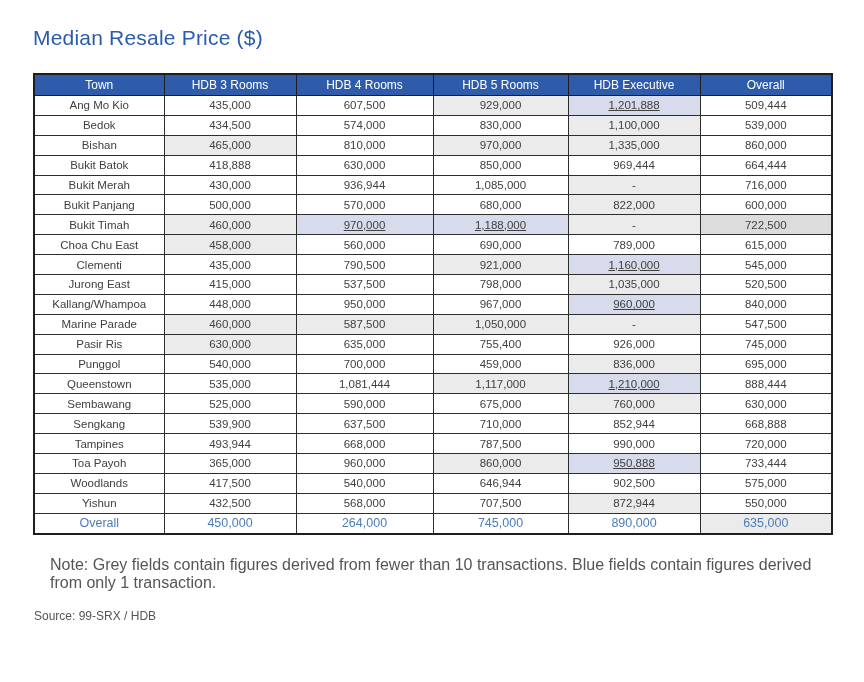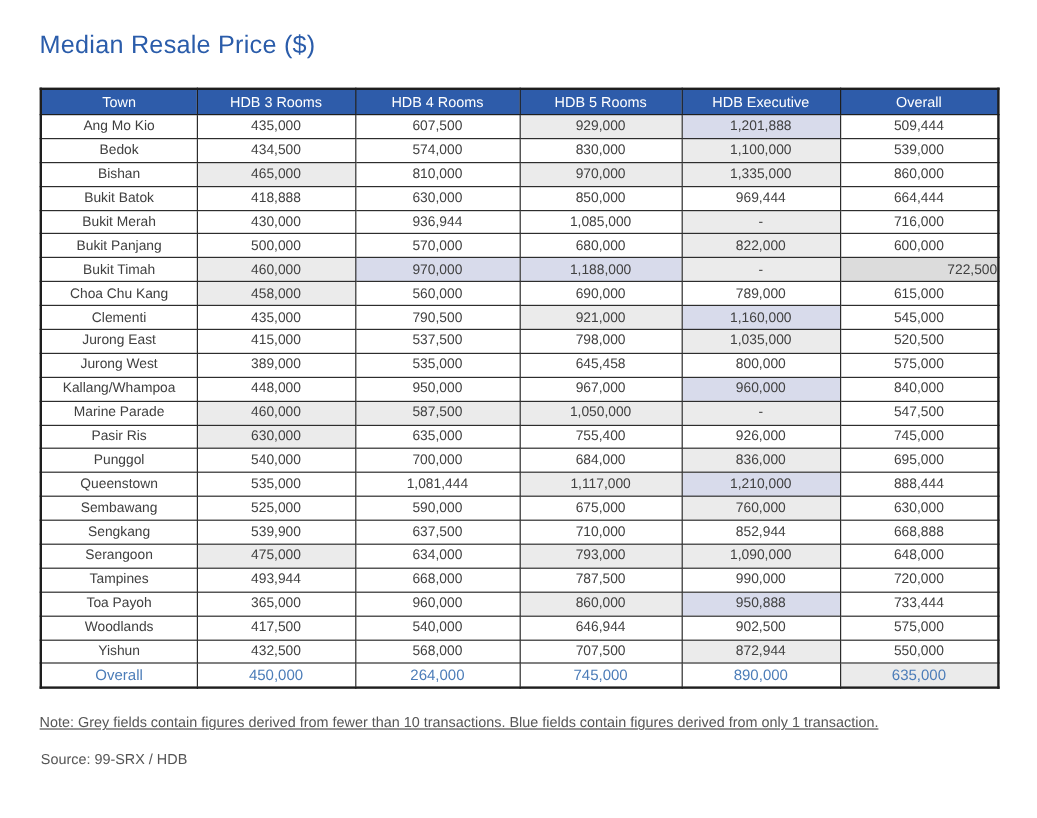--- a/index.html
+++ b/index.html
@@ -46,31 +46,30 @@
     color: #404040;
     text-align: center;
     height: 18.9px;
     padding: 0;
     border: 1px solid #2d2d2d;
     background: #ffffff;
     overflow: hidden;
     white-space: nowrap;
   }
   table.price-table td.grey     { background: var(--grey-field, #ebebeb); }
-  table.price-table td.blue     { background: var(--blue-field, #d8dbeb); }
-  table.price-table td.darkgrey { background: var(--darkgrey-field, #dcdcdc); text-align: right; }
+  table.price-table td.blue     { background: var(--blue-field, #d8dbeb); text-decoration: underline; }
+  table.price-table td.darkgrey { background: var(--darkgrey-field, #dcdcdc); }
   tr.overall-row td {
     color: var(--overall-blue, #4b7cb8);
     font-size: 12.5px;
   }
   .note {
-    font-size: 12px;
+    font-size: 16px;
     color: #555555;
-    margin: 21px 0 0 0;
-    text-decoration: underline;
+    margin: 21px 0 0 17px;
   }
   .source {
     font-size: 12px;
     color: #555555;
     margin: 17px 0 0 1px;
   }
 </style>
 </head>
 <body>
 
@@ -147,21 +146,21 @@
         </tr>
         <tr>
           <td>Bukit Timah</td>
           <td class="grey">460,000</td>
           <td class="blue">970,000</td>
           <td class="blue">1,188,000</td>
           <td class="grey">-</td>
           <td class="darkgrey">722,500</td>
         </tr>
         <tr>
-          <td>Choa Chu Kang</td>
+          <td>Choa Chu East</td>
           <td class="grey">458,000</td>
           <td>560,000</td>
           <td>690,000</td>
           <td>789,000</td>
           <td>615,000</td>
         </tr>
         <tr>
           <td>Clementi</td>
           <td>435,000</td>
           <td>790,500</td>
@@ -171,28 +170,20 @@
         </tr>
         <tr>
           <td>Jurong East</td>
           <td>415,000</td>
           <td>537,500</td>
           <td>798,000</td>
           <td class="grey">1,035,000</td>
           <td>520,500</td>
         </tr>
         <tr>
-          <td>Jurong West</td>
-          <td>389,000</td>
-          <td>535,000</td>
-          <td>645,458</td>
-          <td>800,000</td>
-          <td>575,000</td>
-        </tr>
-        <tr>
           <td>Kallang/Whampoa</td>
           <td>448,000</td>
           <td>950,000</td>
           <td>967,000</td>
           <td class="blue">960,000</td>
           <td>840,000</td>
         </tr>
         <tr>
           <td>Marine Parade</td>
           <td class="grey">460,000</td>
@@ -206,21 +197,21 @@
           <td class="grey">630,000</td>
           <td>635,000</td>
           <td>755,400</td>
           <td>926,000</td>
           <td>745,000</td>
         </tr>
         <tr>
           <td>Punggol</td>
           <td>540,000</td>
           <td>700,000</td>
-          <td>684,000</td>
+          <td>459,000</td>
           <td class="grey">836,000</td>
           <td>695,000</td>
         </tr>
         <tr>
           <td>Queenstown</td>
           <td>535,000</td>
           <td>1,081,444</td>
           <td class="grey">1,117,000</td>
           <td class="blue">1,210,000</td>
           <td>888,444</td>
@@ -233,28 +224,20 @@
           <td class="grey">760,000</td>
           <td>630,000</td>
         </tr>
         <tr>
           <td>Sengkang</td>
           <td>539,900</td>
           <td>637,500</td>
           <td>710,000</td>
           <td>852,944</td>
           <td>668,888</td>
-        </tr>
-        <tr>
-          <td>Serangoon</td>
-          <td class="grey">475,000</td>
-          <td>634,000</td>
-          <td class="grey">793,000</td>
-          <td class="grey">1,090,000</td>
-          <td>648,000</td>
         </tr>
         <tr>
           <td>Tampines</td>
           <td>493,944</td>
           <td>668,000</td>
           <td>787,500</td>
           <td>990,000</td>
           <td>720,000</td>
         </tr>
         <tr>

